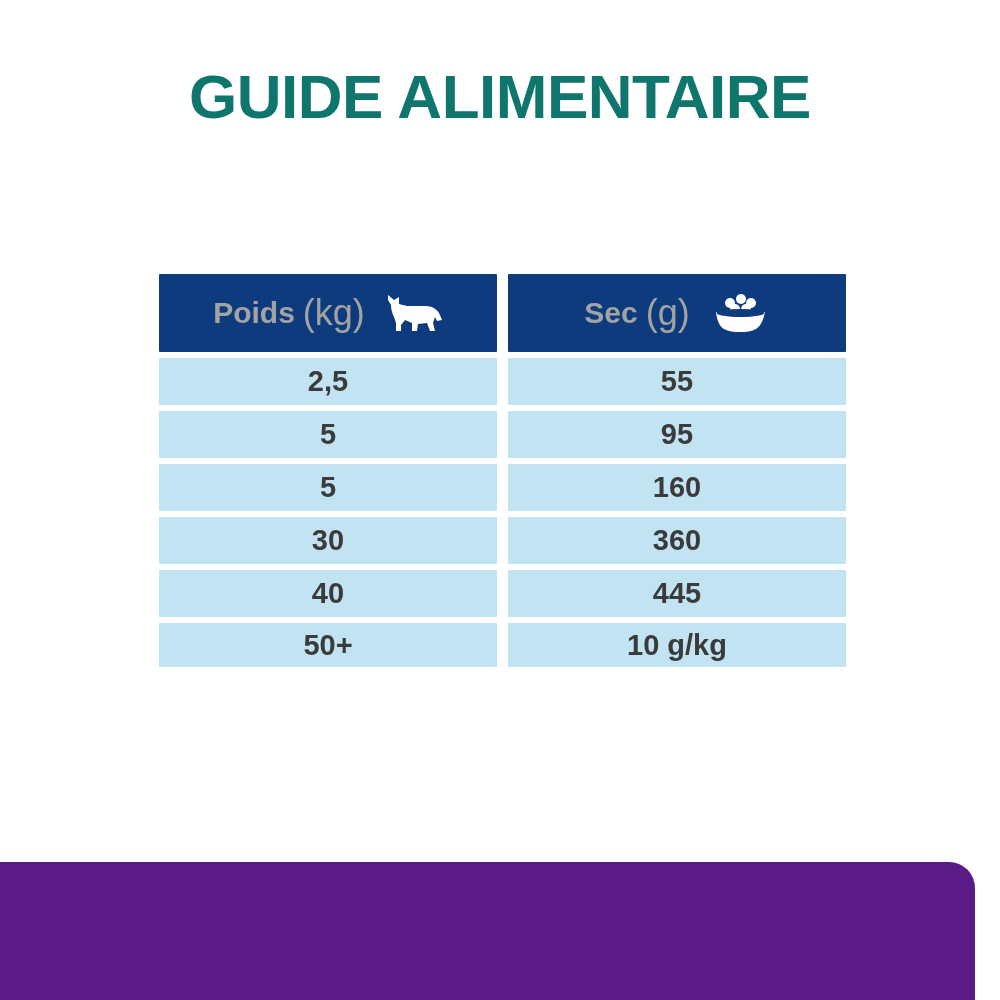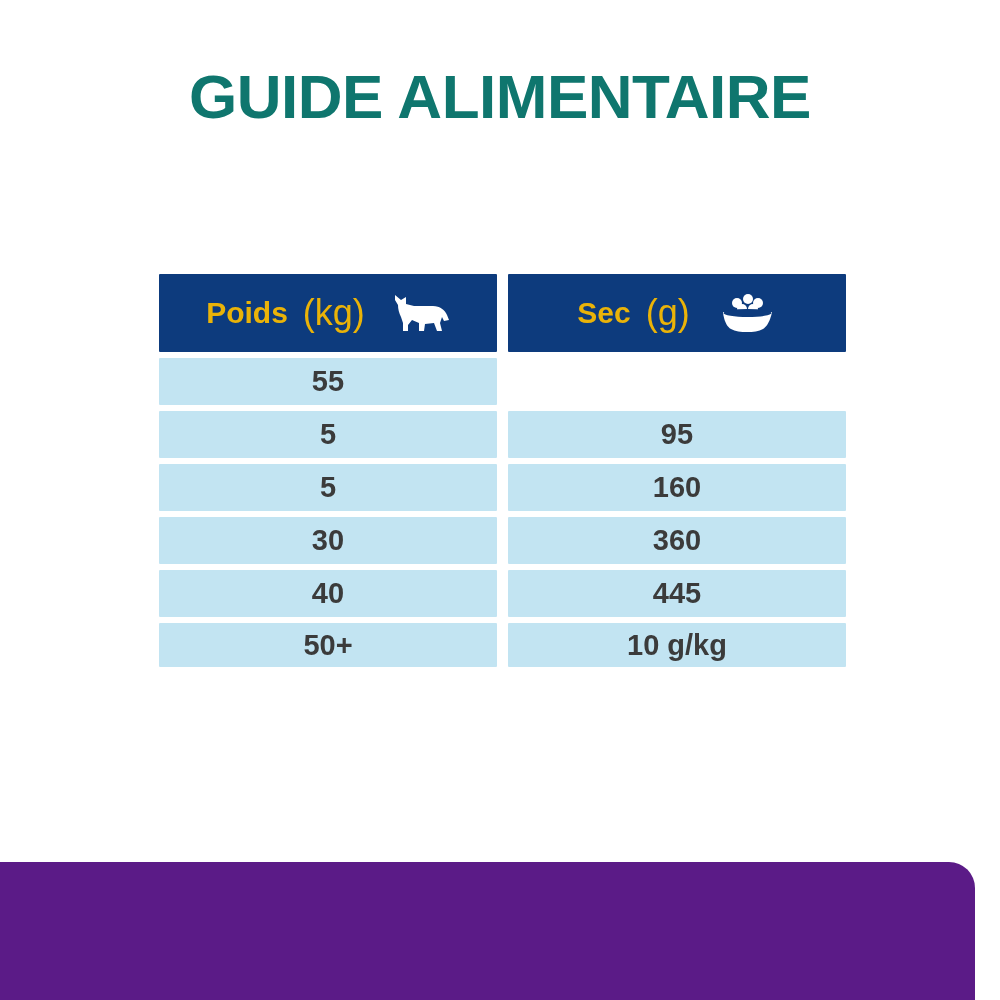--- a/index.html
+++ b/index.html
@@ -61,23 +61,23 @@
     background: #c2e4f2;
     border-radius: 1px;
   }
 
   .col-weight { width: 338px; }
   .col-dry    { width: 338px; text-align: center; }
 
   .header .cell {
     height: 78px;
     background: #0d3b7d;
-    color: #eab308;
+    color: #a3a3a3;
     font-size: 30px;
-    gap: 13px;
+    gap: 6px;
   }
 
   .header .cell .label-main {
     font-weight: bold;
     font-size: 30px;
   }
   .header .cell .label-unit {
     font-weight: normal;
     font-size: 36px;
     margin-left: 2px;
@@ -133,20 +133,21 @@
               <circle cx="36" cy="16" r="5"></circle>
               <path d="M6 19 L55 19 C55 19 53 32 46 36 C42 38.5 36 39 30 39 C24 39 18 38.5 14 36 C7 32 6 19 6 19 Z"></path>
             </g>
             <ellipse cx="30.5" cy="20" rx="24" ry="4" fill="#0d3b7d"></ellipse>
           </svg>
         </span>
       </div>
     </div>
 
     <div class="row">
+      <div class="cell col-weight">2,5</div>
       <div class="cell col-dry">55</div>
     </div>
     <div class="row">
       <div class="cell col-weight">5</div>
       <div class="cell col-dry">95</div>
     </div>
     <div class="row">
       <div class="cell col-weight">5</div>
       <div class="cell col-dry">160</div>
     </div>

